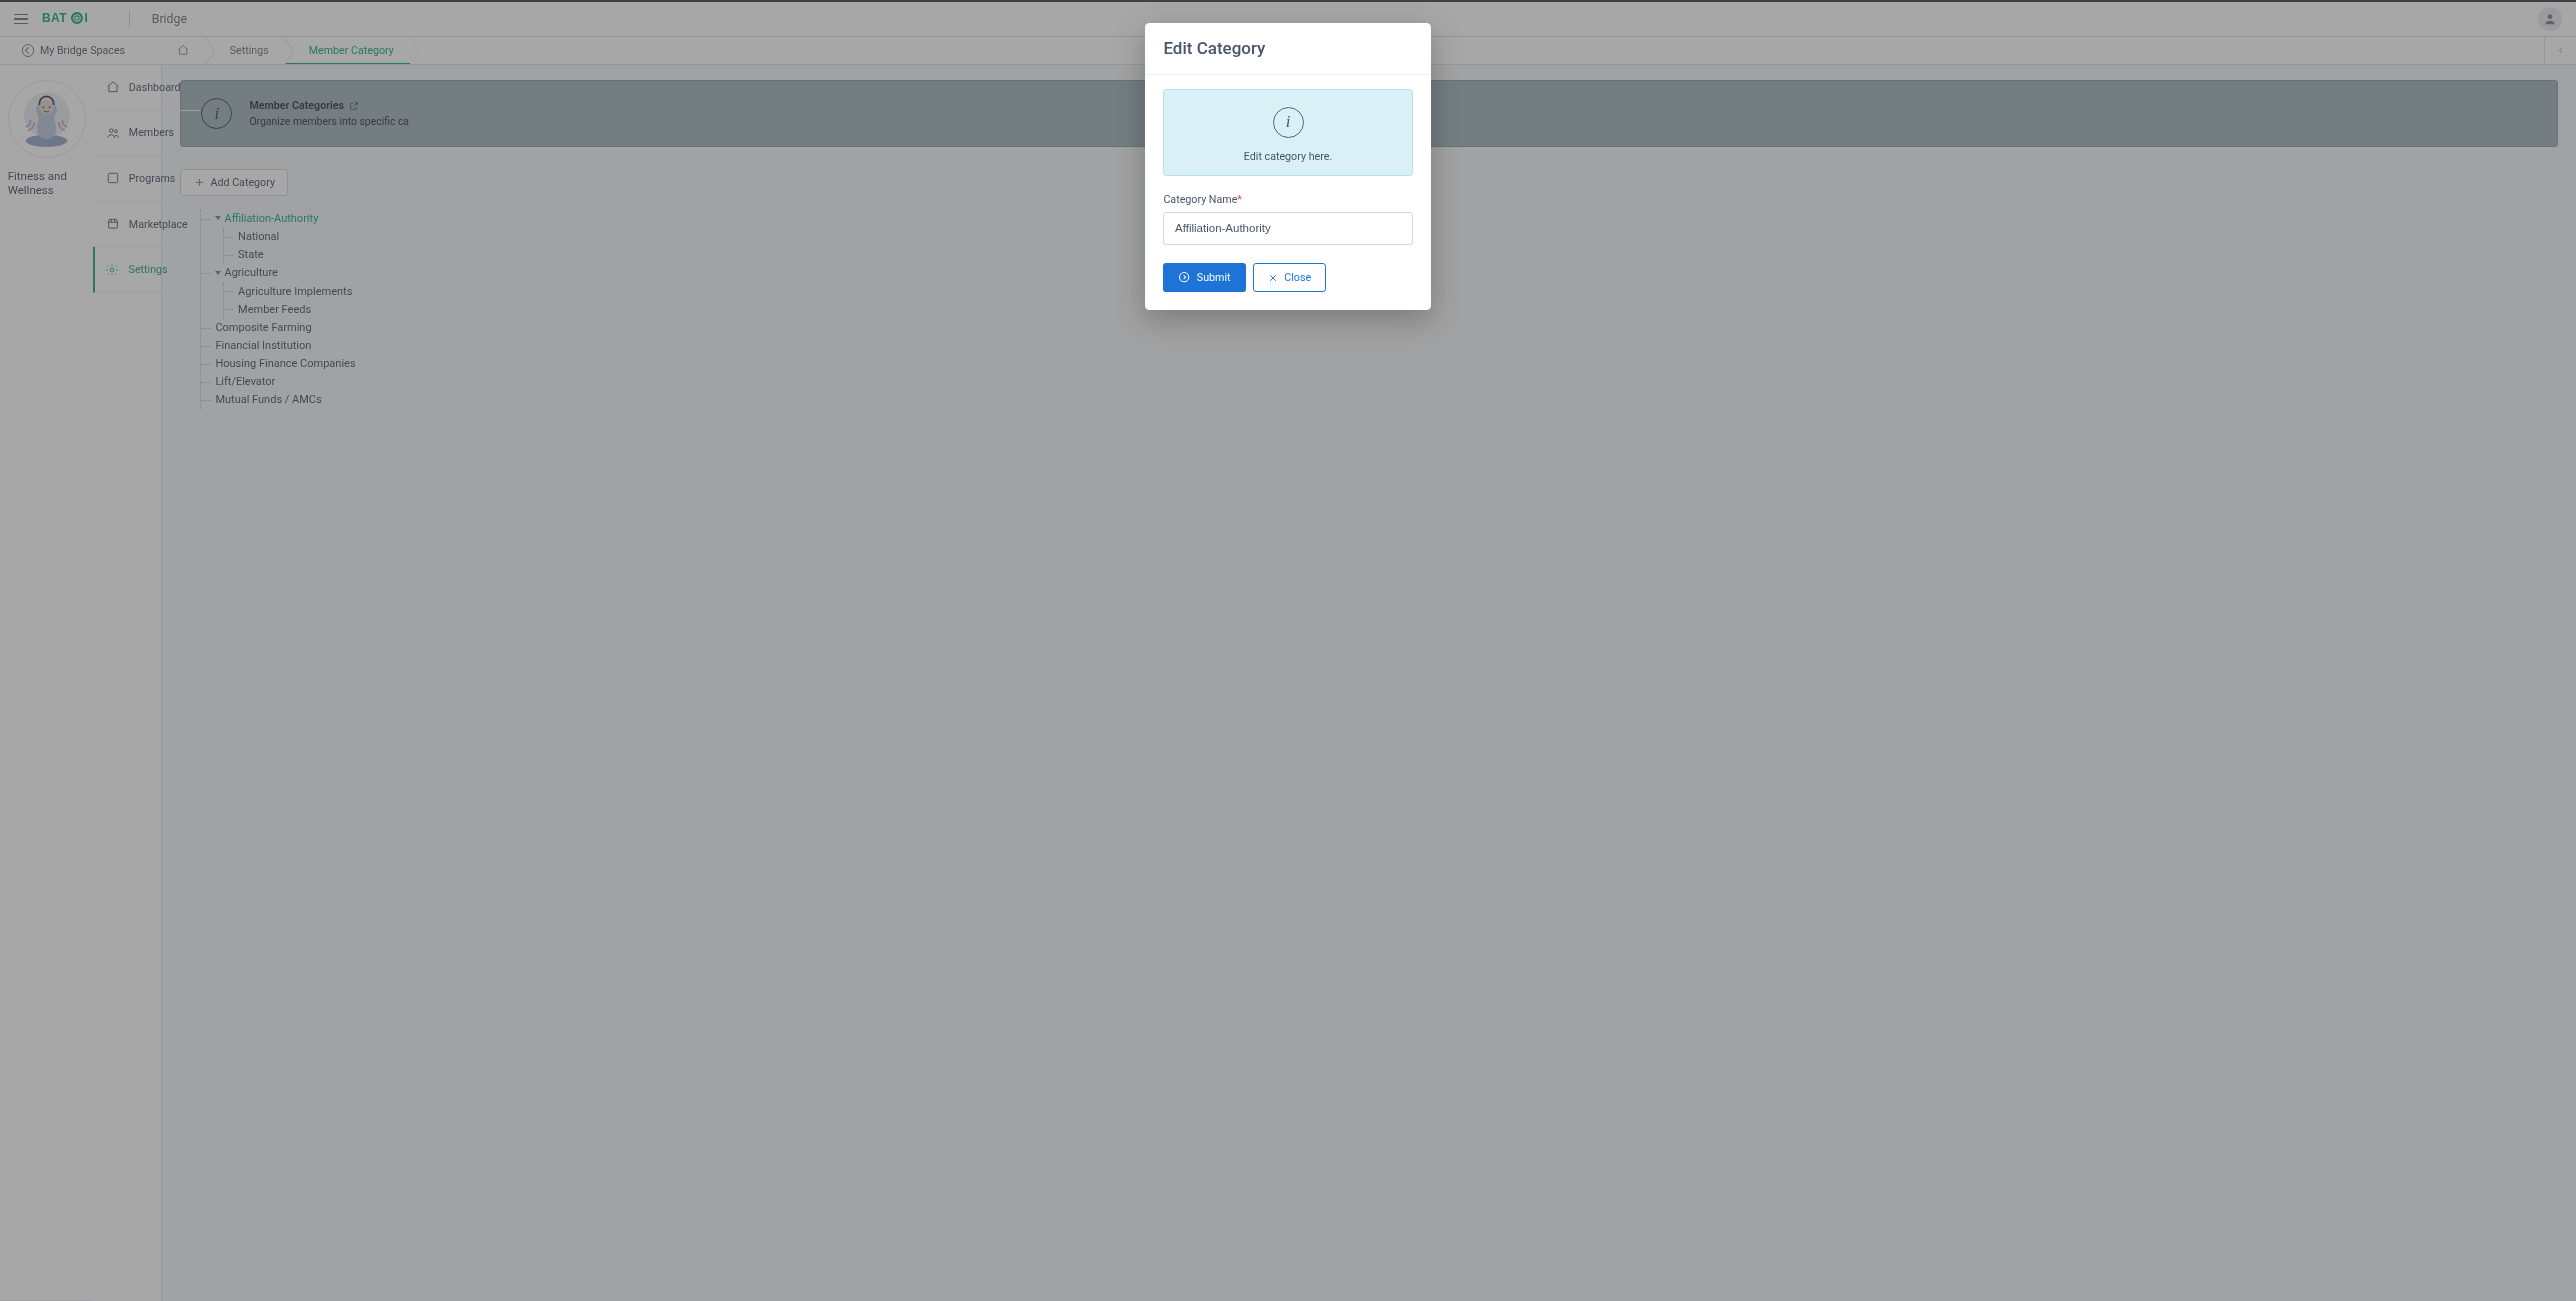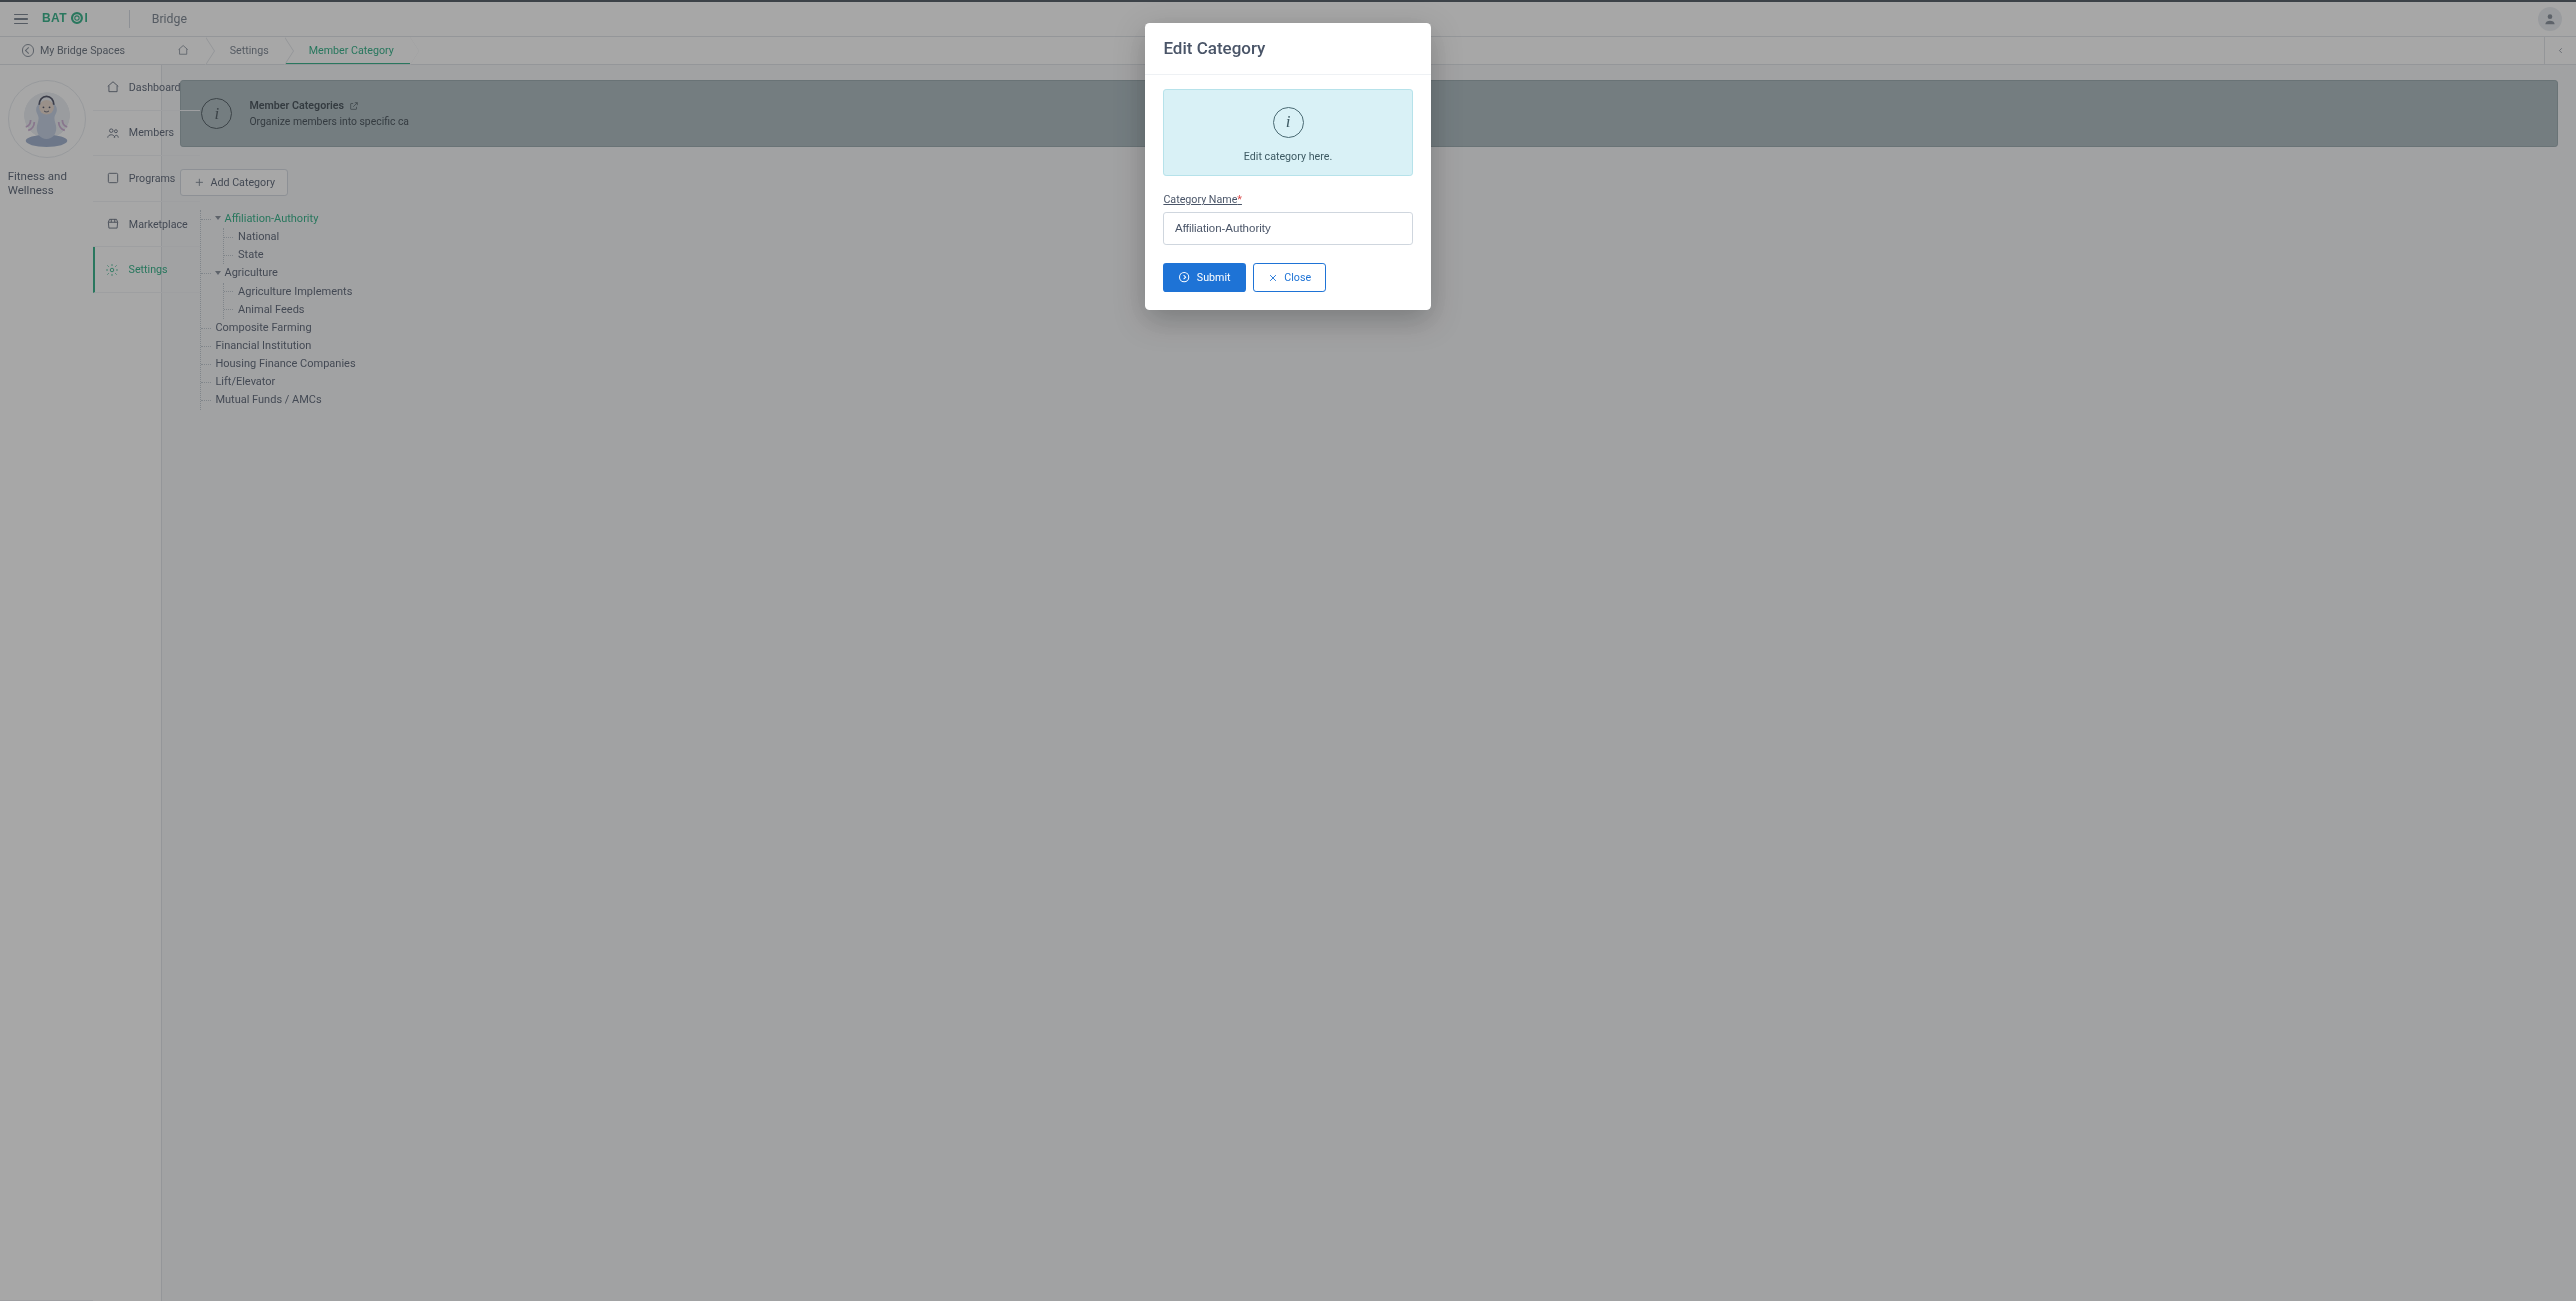--- a/index.html
+++ b/index.html
@@ -335,21 +335,20 @@
       display: flex; align-items: center; justify-content: center;
       font-family: Georgia, serif;
       font-style: italic;
       font-size: 17px;
     }
     .modal-info .msg { font-size: 10.7px; }
     .field-label {
       margin-top: 17px;
       font-size: 10.7px;
       color: #4a5568;
-      text-decoration: underline;
     }
     .field-label .req { color: #d94848; }
     .text-input {
       margin-top: 6.1px;
       width: 100%;
       padding: 9.2px 10.7px;
       border: 0.8px solid #cfd6de;
       border-radius: 3.1px;
       font-size: 11.5px;
       color: #4a5568;
@@ -527,21 +526,21 @@
             <span class="caret node selected">Affiliation-Authority</span>
             <ul>
               <li><span class="node">National</span></li>
               <li><span class="node">State</span></li>
             </ul>
           </li>
           <li>
             <span class="caret node">Agriculture</span>
             <ul>
               <li><span class="node">Agriculture Implements</span></li>
-              <li><span class="node">Animal Feeds</span></li>
+              <li><span class="node">Member Feeds</span></li>
             </ul>
           </li>
           <li><span class="node">Composite Farming</span></li>
           <li><span class="node">Financial Institution</span></li>
           <li><span class="node">Housing Finance Companies</span></li>
           <li><span class="node">Lift/Elevator</span></li>
           <li><span class="node">Mutual Funds / AMCs</span></li>
         </ul>
       </div>
     </div>

